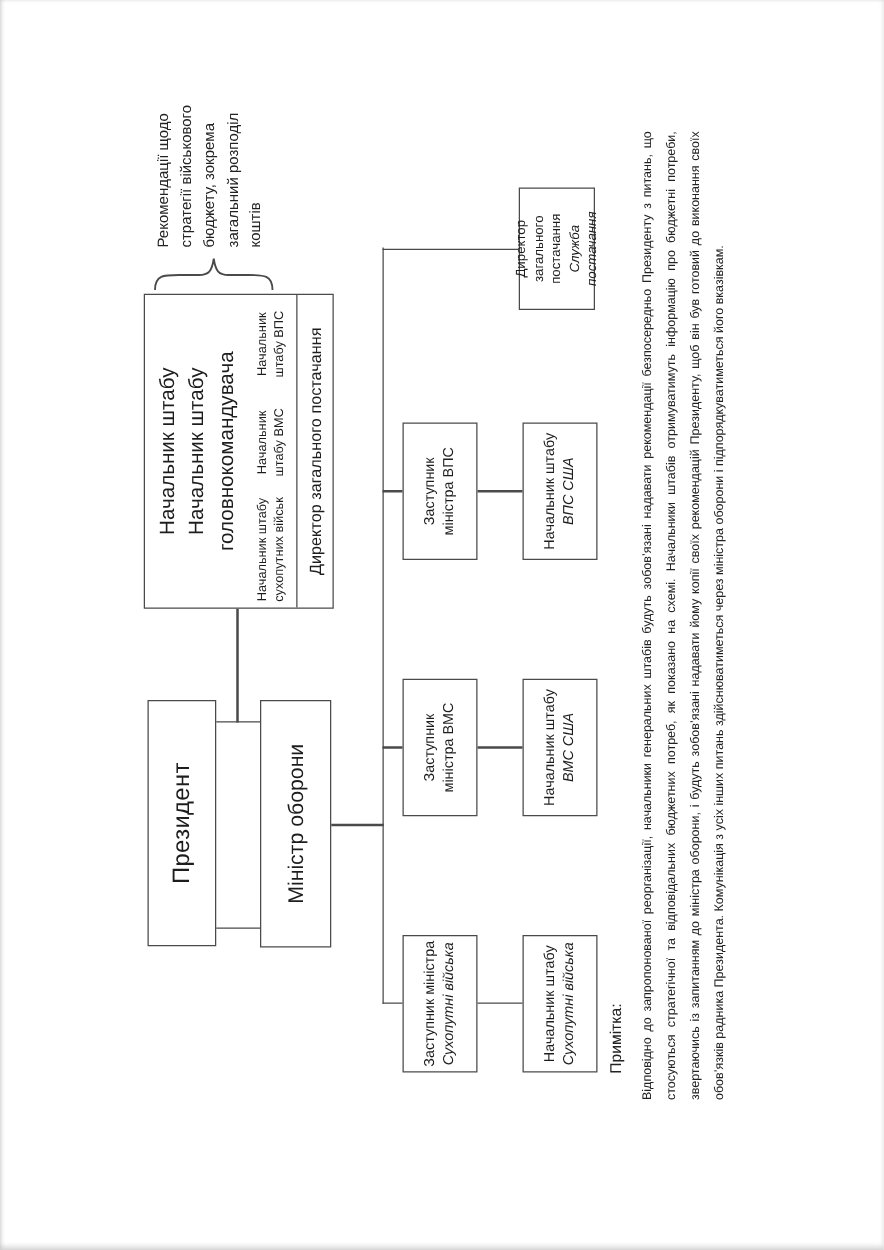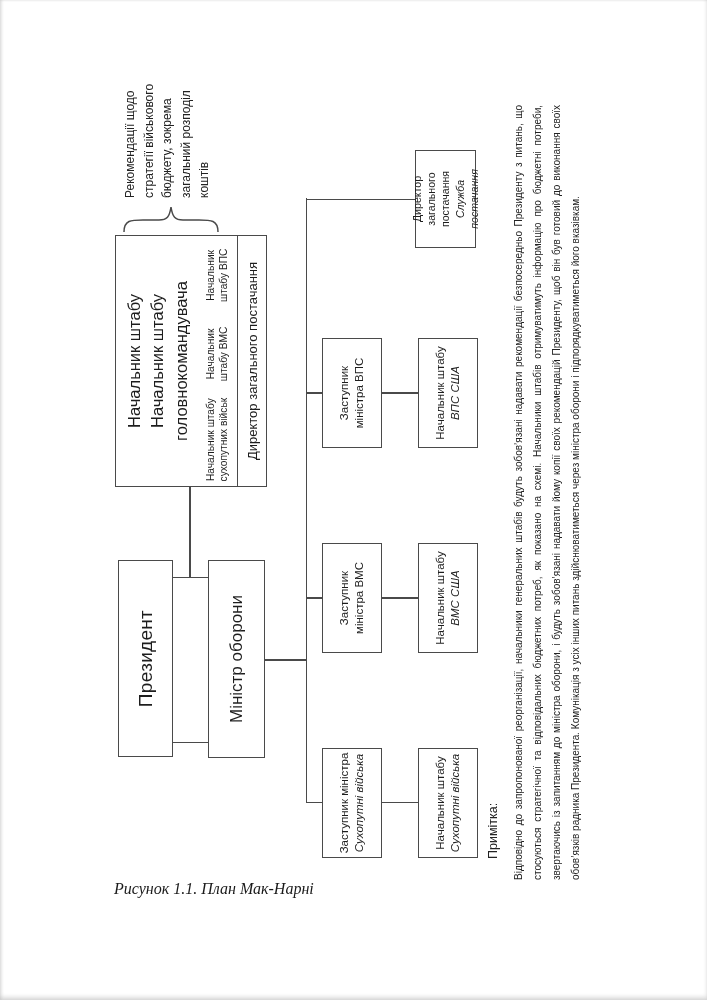--- a/index.html
+++ b/index.html
@@ -138,15 +138,14 @@
     <div class="line" style="left:341.3px;top:382px;width:1.4px;height:36px;"></div>
     <div class="line" style="left:546.3px;top:382px;width:1.4px;height:36px;"></div>
 
     <div class="note-block" style="left:60px;top:486px;">
       <div class="note-heading">Примітка:</div>
       <div class="note-body">Відповідно до запропонованої реорганізації, начальники генеральних штабів будуть зобов’язані надавати рекомендації безпосередньо Президенту з питань, що стосуються стратегічної та відповідальних бюджетних потреб, як показано на схемі. Начальники штабів отримуватимуть інформацію про бюджетні потреби, звертаючись із запитанням до міністра оборони, і будуть зобов’язані надавати йому копії своїх рекомендацій Президенту, щоб він був готовий до виконання своїх обов’язків радника Президента. Комунікація з усіх інших питань здійснюватиметься через міністра оборони і підпорядкуватиметься його вказівкам.</div>
     </div>
 
   </div>
 
-  <div class="caption">Рисунок 1.1. План Мак-Нарні</div>
 
 </div>
 
 </body></html>

